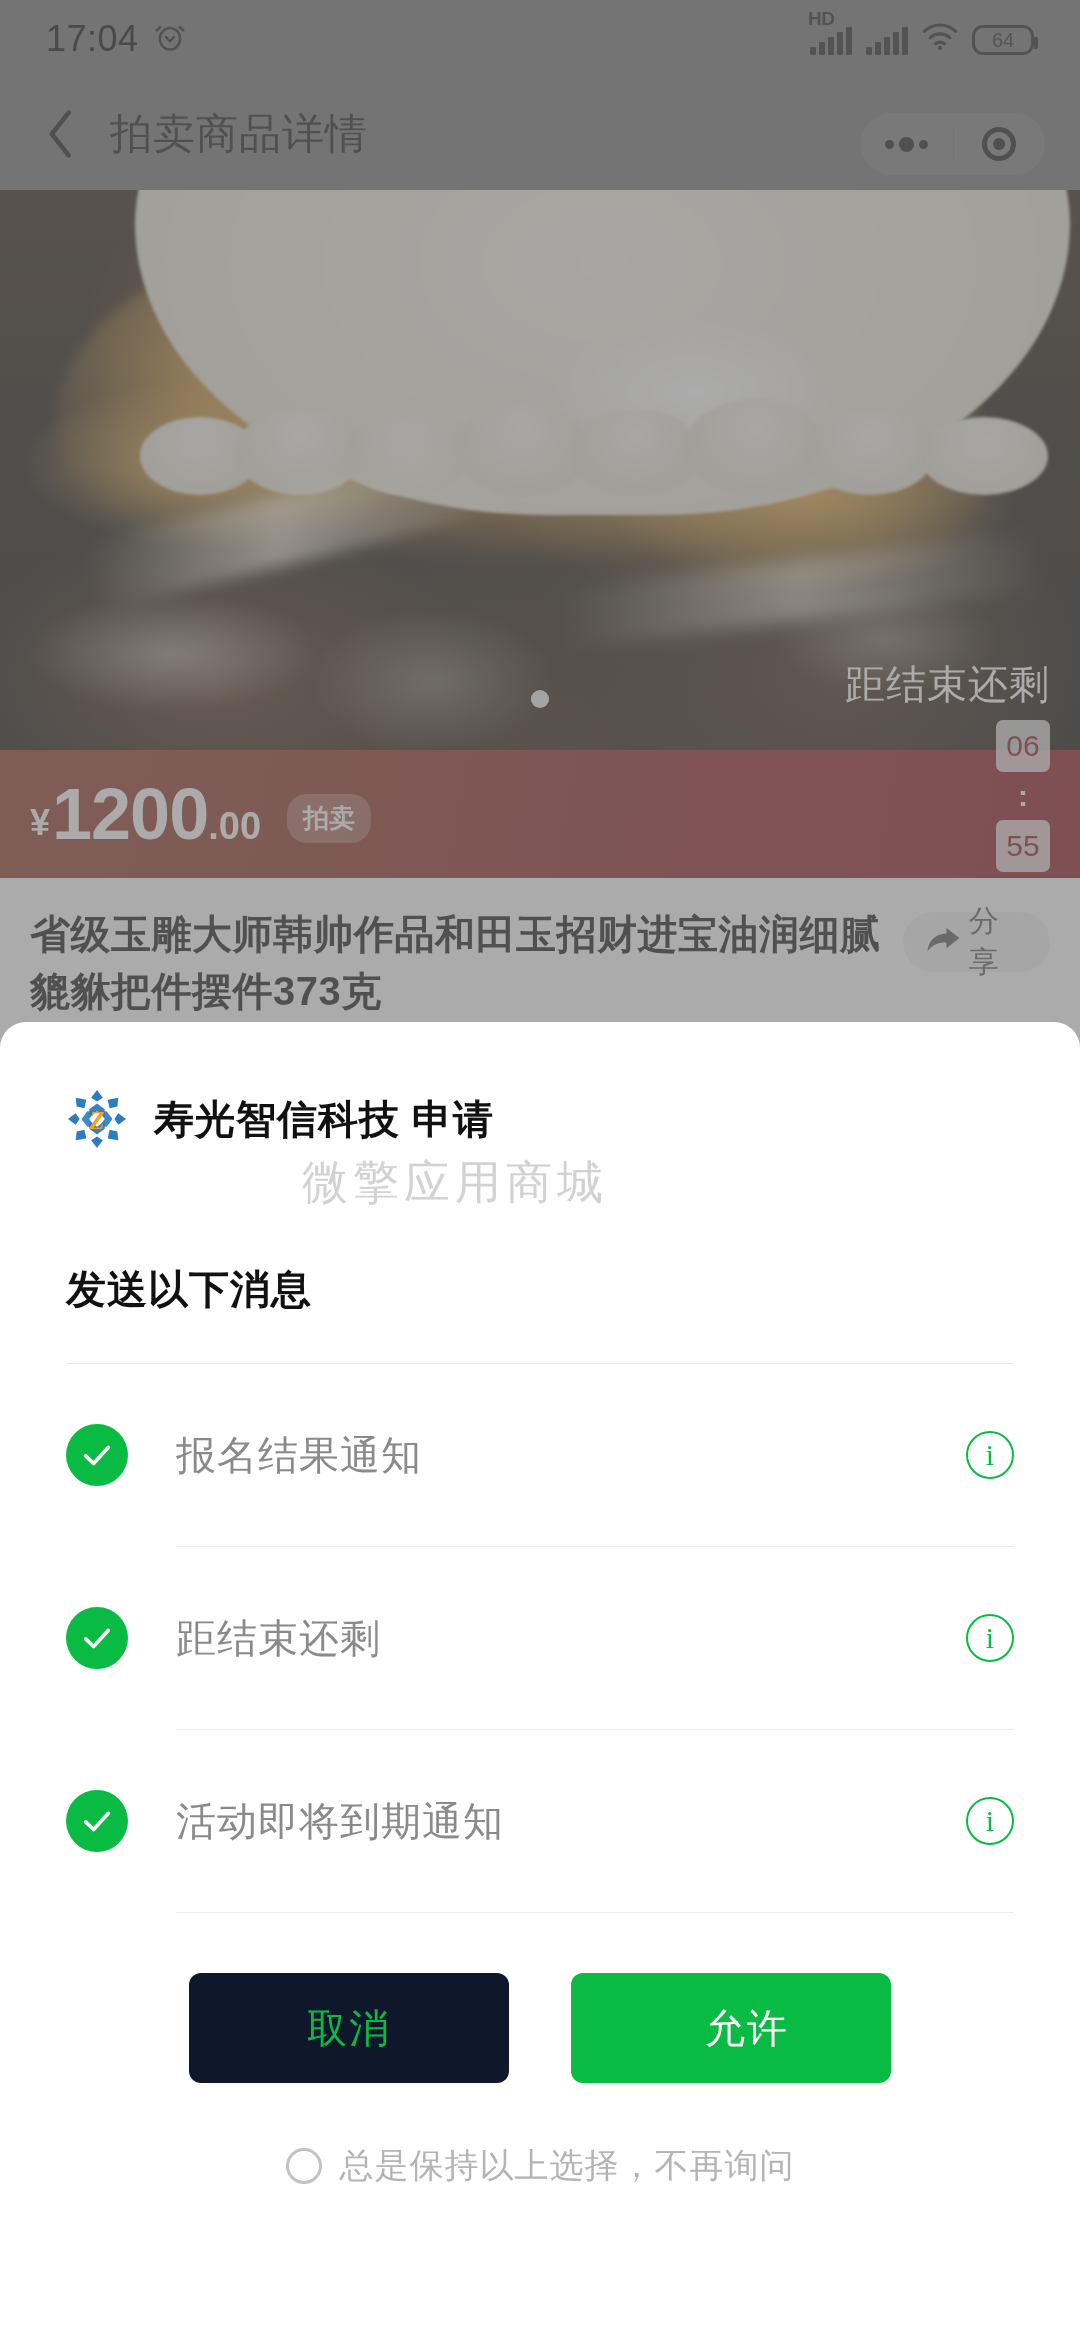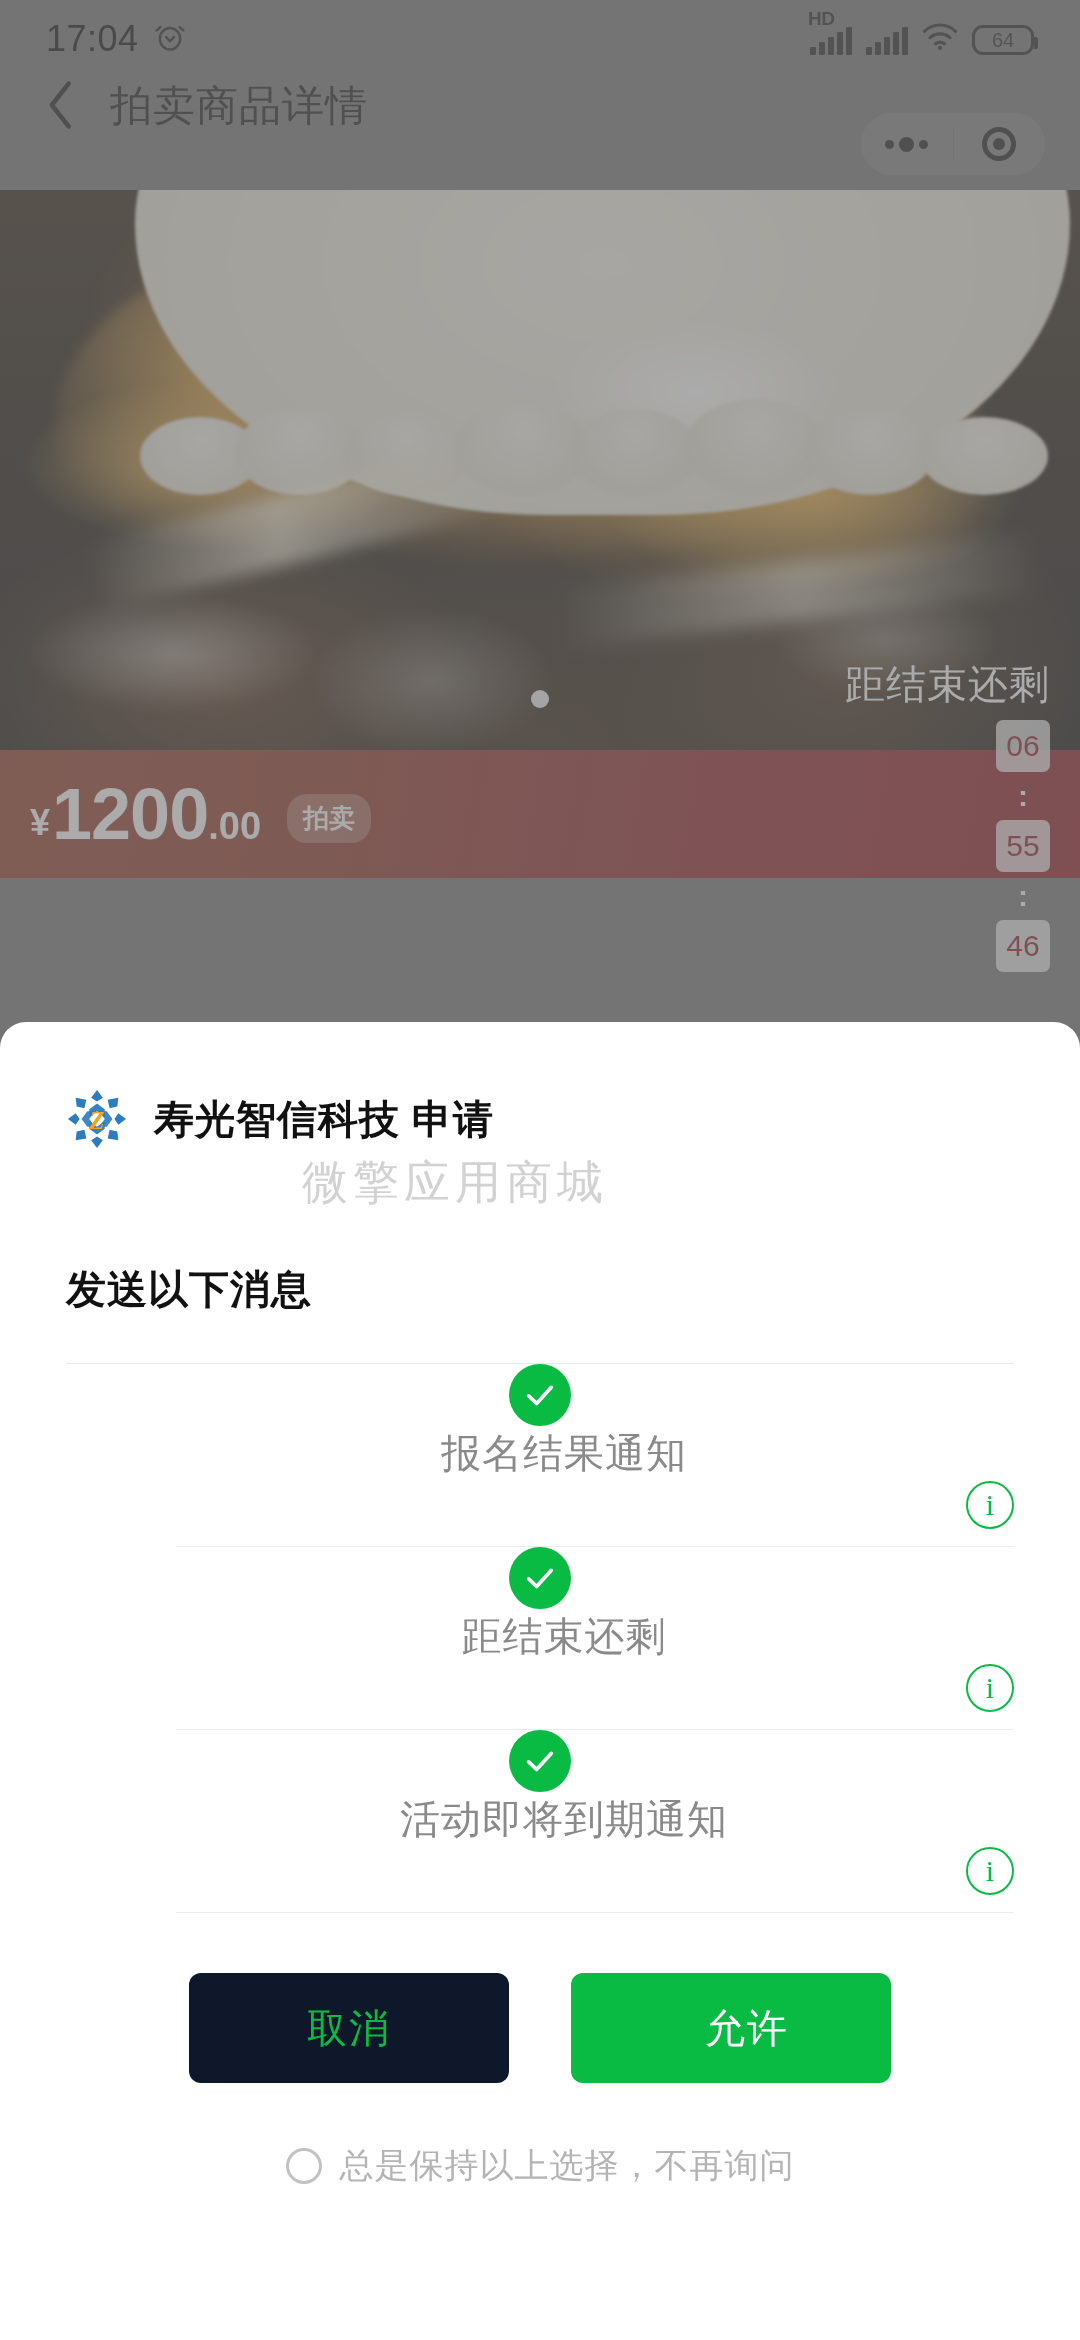--- a/index.html
+++ b/index.html
@@ -51,21 +51,21 @@
     font-size:20px; color:#1a1a1a; font-weight:500; position:relative;
   }
   .batt::after{
     content:""; position:absolute; right:-7px; top:9px;
     width:4px; height:12px; background:#1a1a1a; border-radius:0 2px 2px 0;
   }
 
   
   #navbar {
     position:absolute; top:78px; left:0; width:1080px; height:112px;
-    display:flex; padding:0 34px;
+    display:flex; align-items:center; padding:0 34px;
   }
   .nav-back {
     width:54px; height:54px; display:flex; align-items:center; justify-content:center;
   }
   .nav-back svg { display:block; }
   .nav-title {
     font-size:42px; color:#111; font-weight:500; margin-left:22px; letter-spacing:1px;
   }
   .capsule {
     position:absolute; right:34px; top:34px;
@@ -238,21 +238,21 @@
     font-weight:400;
     padding-right:170px;
   }
   .sec-title {
     margin-top:48px;
     font-size:40px; color:#111; font-weight:700; letter-spacing:1px;
   }
   .hr-top { height:1px; background:#e9e9e9; margin-top:46px; }
 
   .msg-row {
-    display:flex; align-items:center; height:182px;flex-direction:column;
+    display:flex; align-items:center; height:182px;
   }
   .check {
     width:62px; height:62px; border-radius:50%; background:#09bb43; flex:none;
     display:flex; align-items:center; justify-content:center;
   }
   .msg-label {
     margin-left:48px; font-size:40px; color:#8a8a8a; letter-spacing:1px;
   }
   .info-ico {
     margin-left:auto; width:48px; height:48px; border-radius:50%;
@@ -387,20 +387,31 @@
       <div class="cd-row">
         <span class="cd-box">06</span>
         <span class="cd-colon">:</span>
         <span class="cd-box">55</span>
         <span class="cd-colon">:</span>
         <span class="cd-box">46</span>
       </div>
     </div>
   </div>
 
+  <div id="titleblock">
+    <div class="ptitle">省级玉雕大师韩帅作品和田玉招财进宝油润细腻貔貅把件摆件373克</div>
+    <div class="share-btn">
+      <span>
+        <svg width="36" height="30" viewBox="0 0 26 22" fill="#555">
+          <path d="M15.5 2.2 L25 9.6 L15.5 17.0 L15.5 12.9 C9.8 12.7 5.2 14.4 1.6 19.4 C2.4 11.2 7.4 6.8 15.5 6.3 Z"></path>
+        </svg>
+      </span>
+      <span class="txt">分享</span>
+    </div>
+  </div>
 
 </div>
 
 <div id="scrim"></div>
 
 <div id="modal">
 
   <div class="modal-head">
     <span class="app-logo">
       <svg width="62" height="62" viewBox="0 0 64 64">

